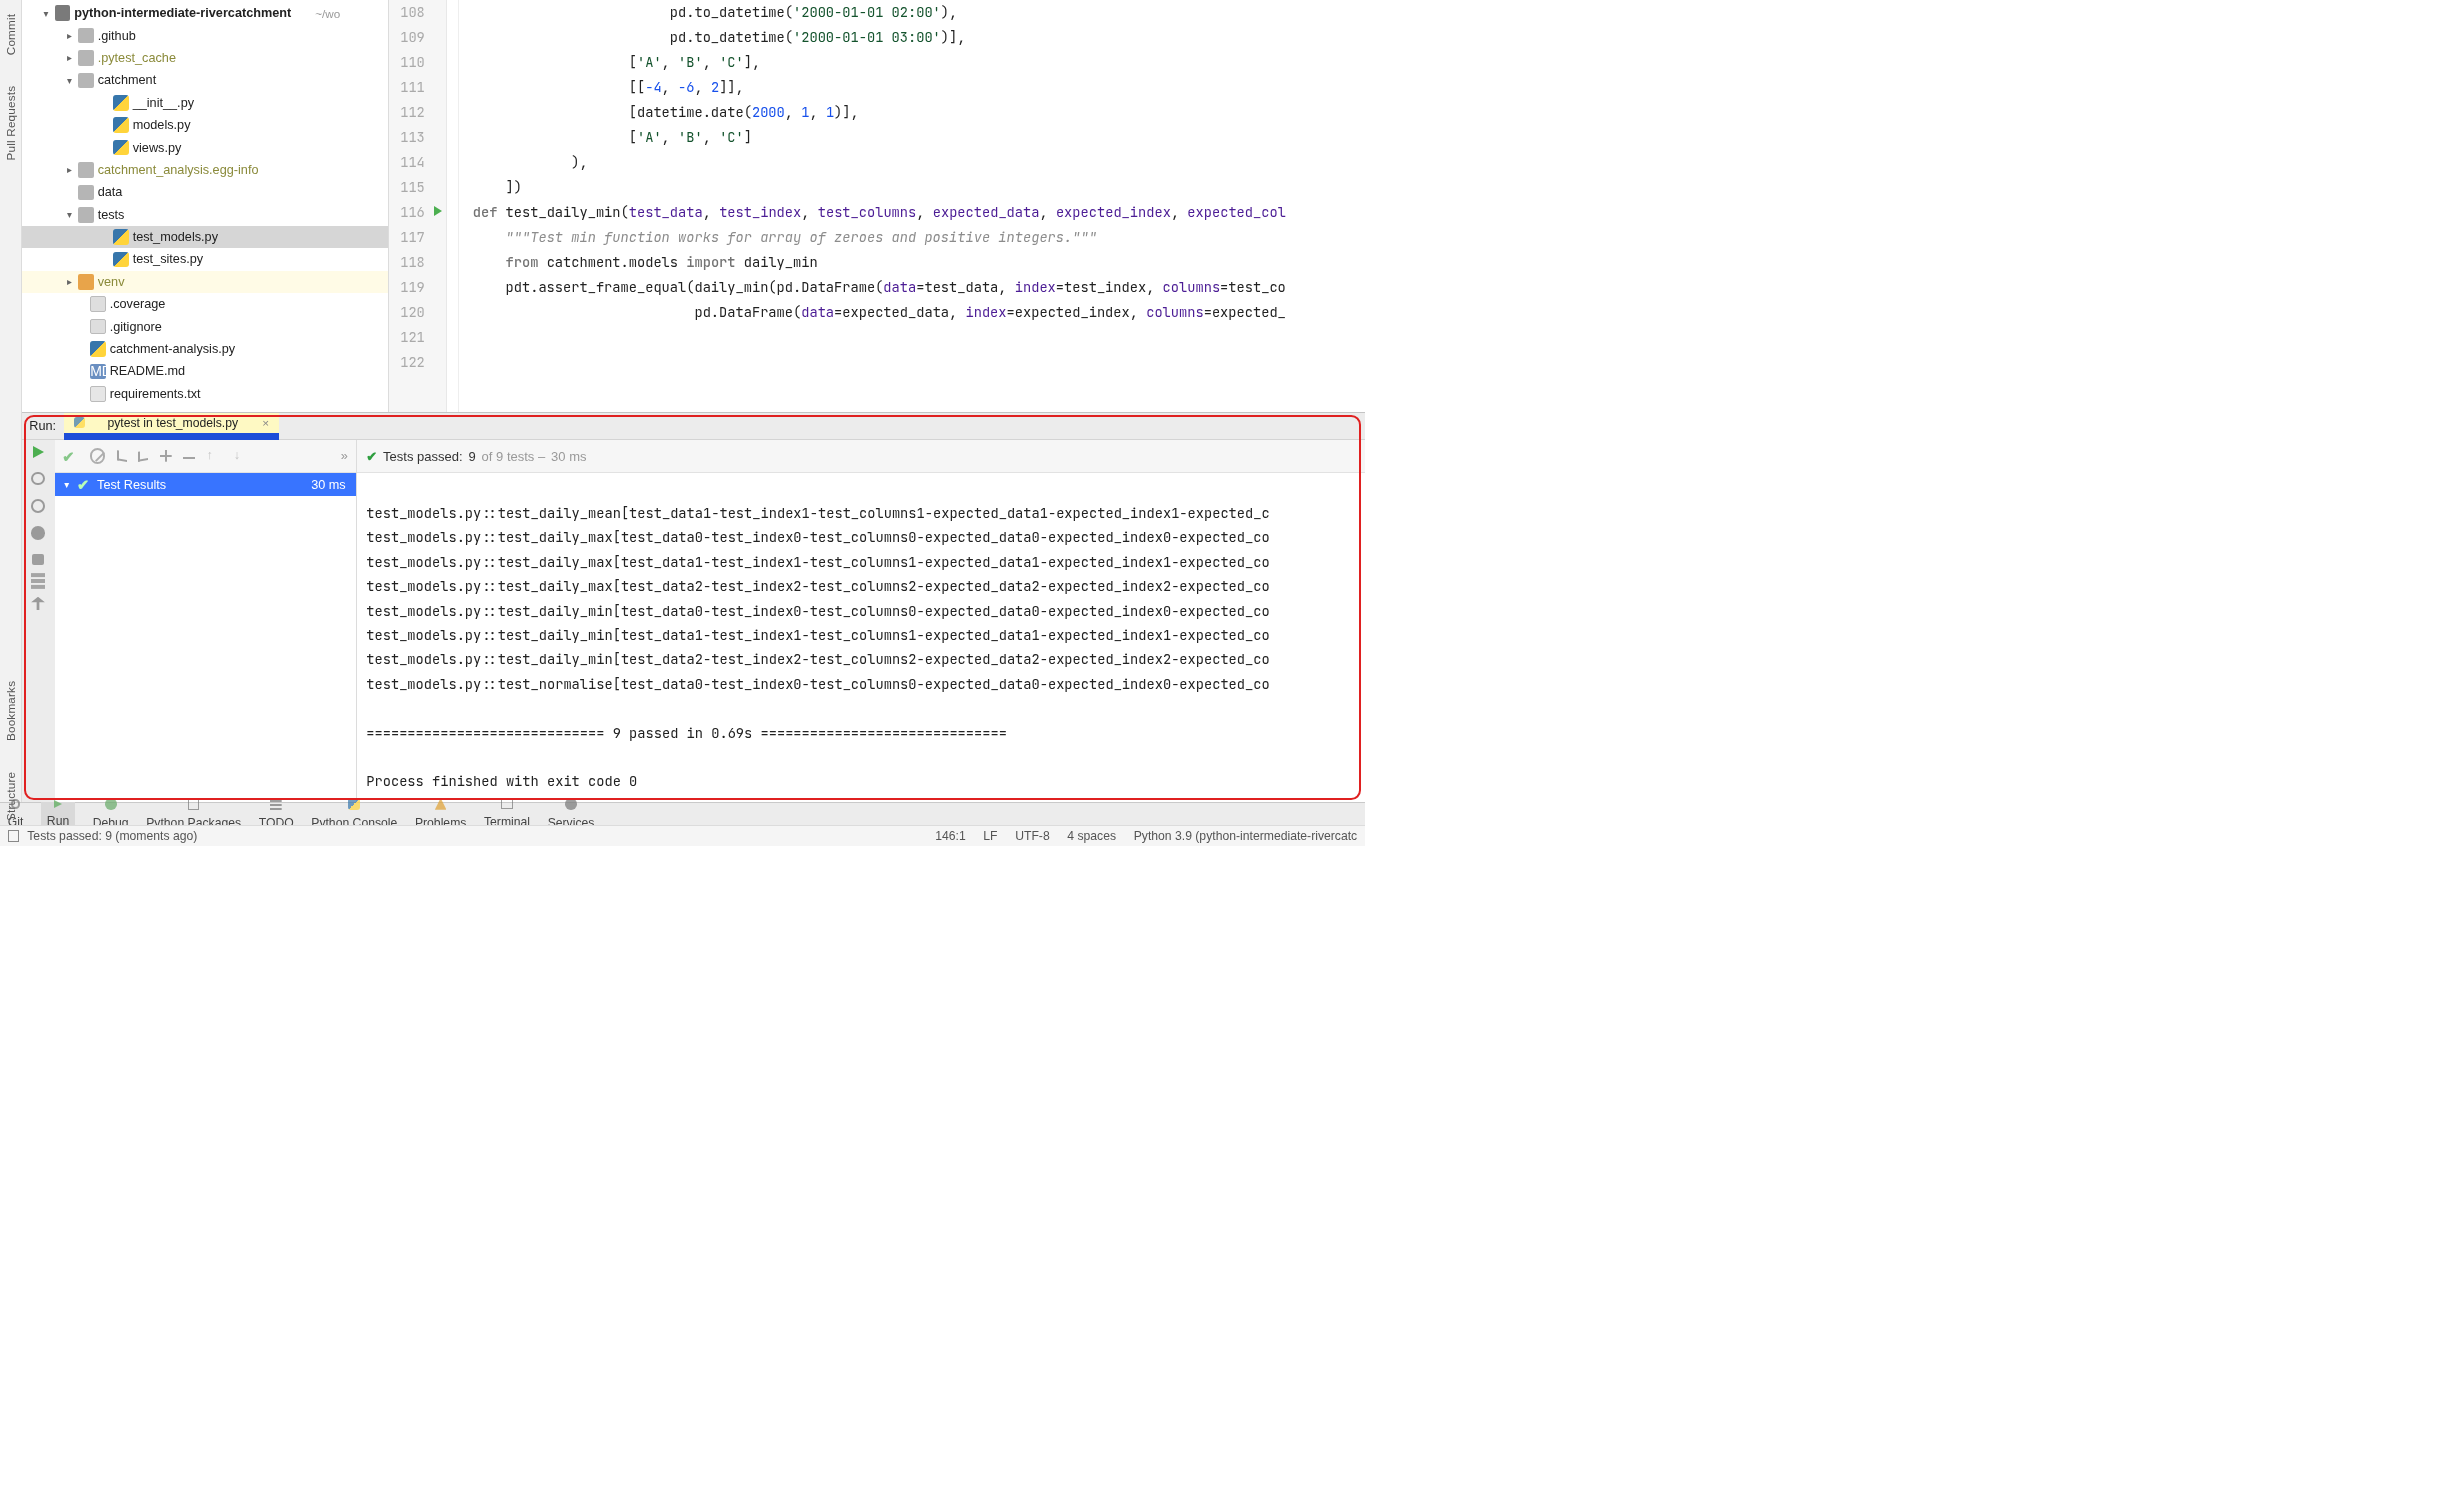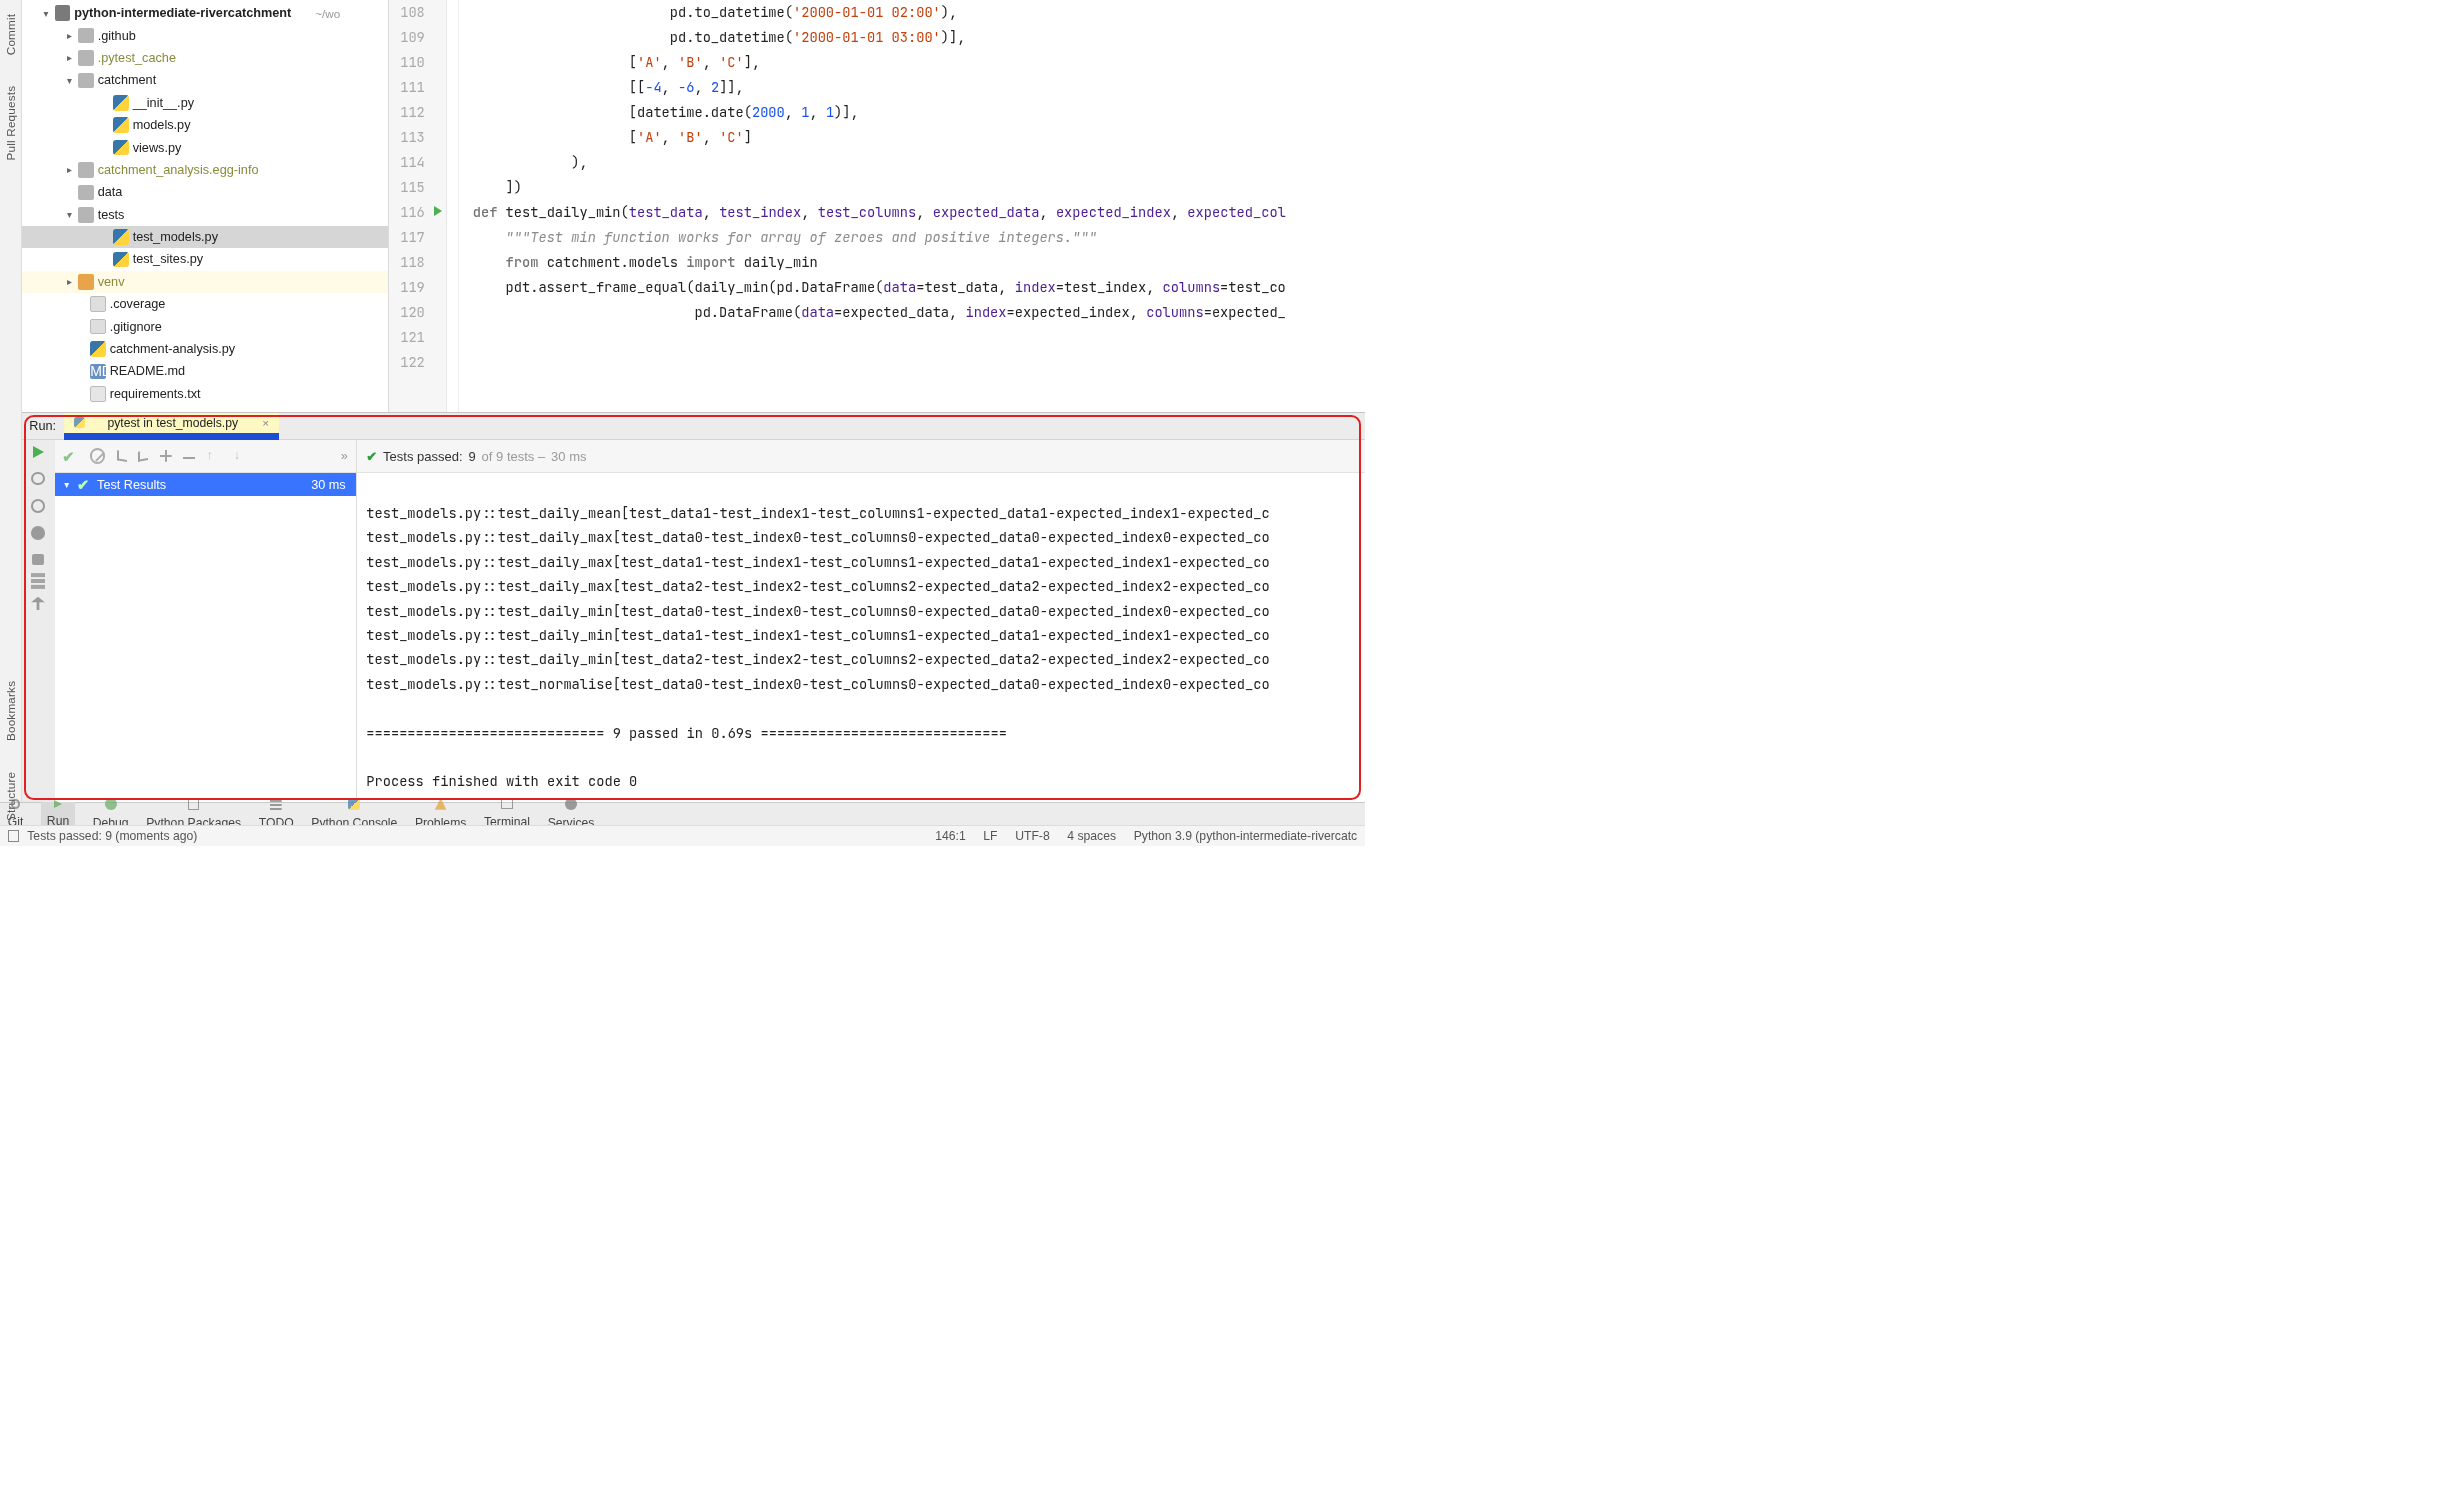--- a/index.html
+++ b/index.html
@@ -116,21 +116,21 @@
     overflow: hidden;
     flex: 1;
     position: relative;
   }
   .code .cline { height: 25px; }
   .fold-col {
     width: 11.7px;
     border-right: 1px solid #eee;
   }
   .tok-kw    { color: #737373; font-weight: 500; }
-  .tok-str   { color: #c2410c; margin-top: 27px; }
+  .tok-str   { color: #14532d; margin-top: 27px; }
   .tok-num   { color: #1750eb; }
   .tok-fn    { color: #222; }
   .tok-doc   { color: #8c8c8c; font-style: italic; }
   .tok-param { color: #4c1d95; text-align: right; }
 
   
   .run-panel {
     grid-row: 2; grid-column: 1 / 3;
     display: flex;
     flex-direction: column;

